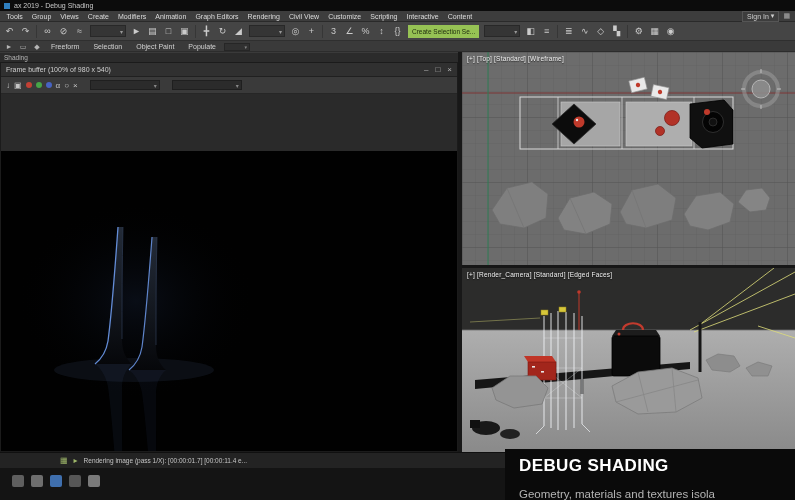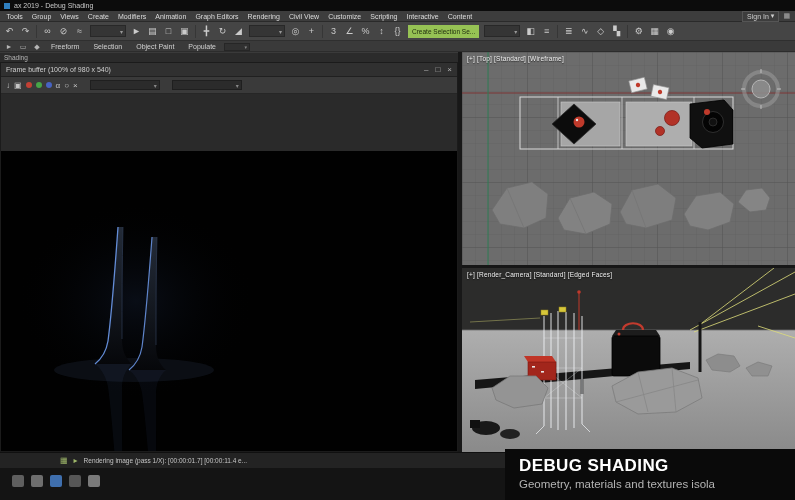--- a/index.html
+++ b/index.html
@@ -82,21 +82,21 @@
     padding-left:60px;box-sizing:border-box;font-size:6.5px;color:#c4c4c4;}
   .st-icon{font-size:8px;color:#9fb86a;}
   .dock-strip{position:absolute;left:0;top:468px;width:795px;height:32px;background:#141414;}
   .dock-icons{position:absolute;left:12px;top:7px;display:flex;gap:7px;}
   .dock-icon{width:12px;height:12px;border-radius:2px;}
 
   
   .caption{position:absolute;left:505px;top:449px;width:290px;height:51px;background:#0a0a0a;
     z-index:50;padding:7px 0 12px 14px;box-sizing:border-box;overflow:hidden;}
   .caption-title{font-size:17px;font-weight:700;color:#ffffff;letter-spacing:.4px;line-height:19px;}
-  .caption-sub{font-size:11.5px;color:#b4b4b4;margin-top:3px;white-space:nowrap;overflow:hidden;}
+  .caption-sub{font-size:11.5px;color:#b4b4b4;margin-top:13px;white-space:nowrap;overflow:hidden;}
 </style>
 </head>
 <body>
 
 <div id="app">
 
   <div class="titlebar">
     <span class="app-icon"></span>
     <span>ax 2019 - Debug Shading</span>
   </div>

